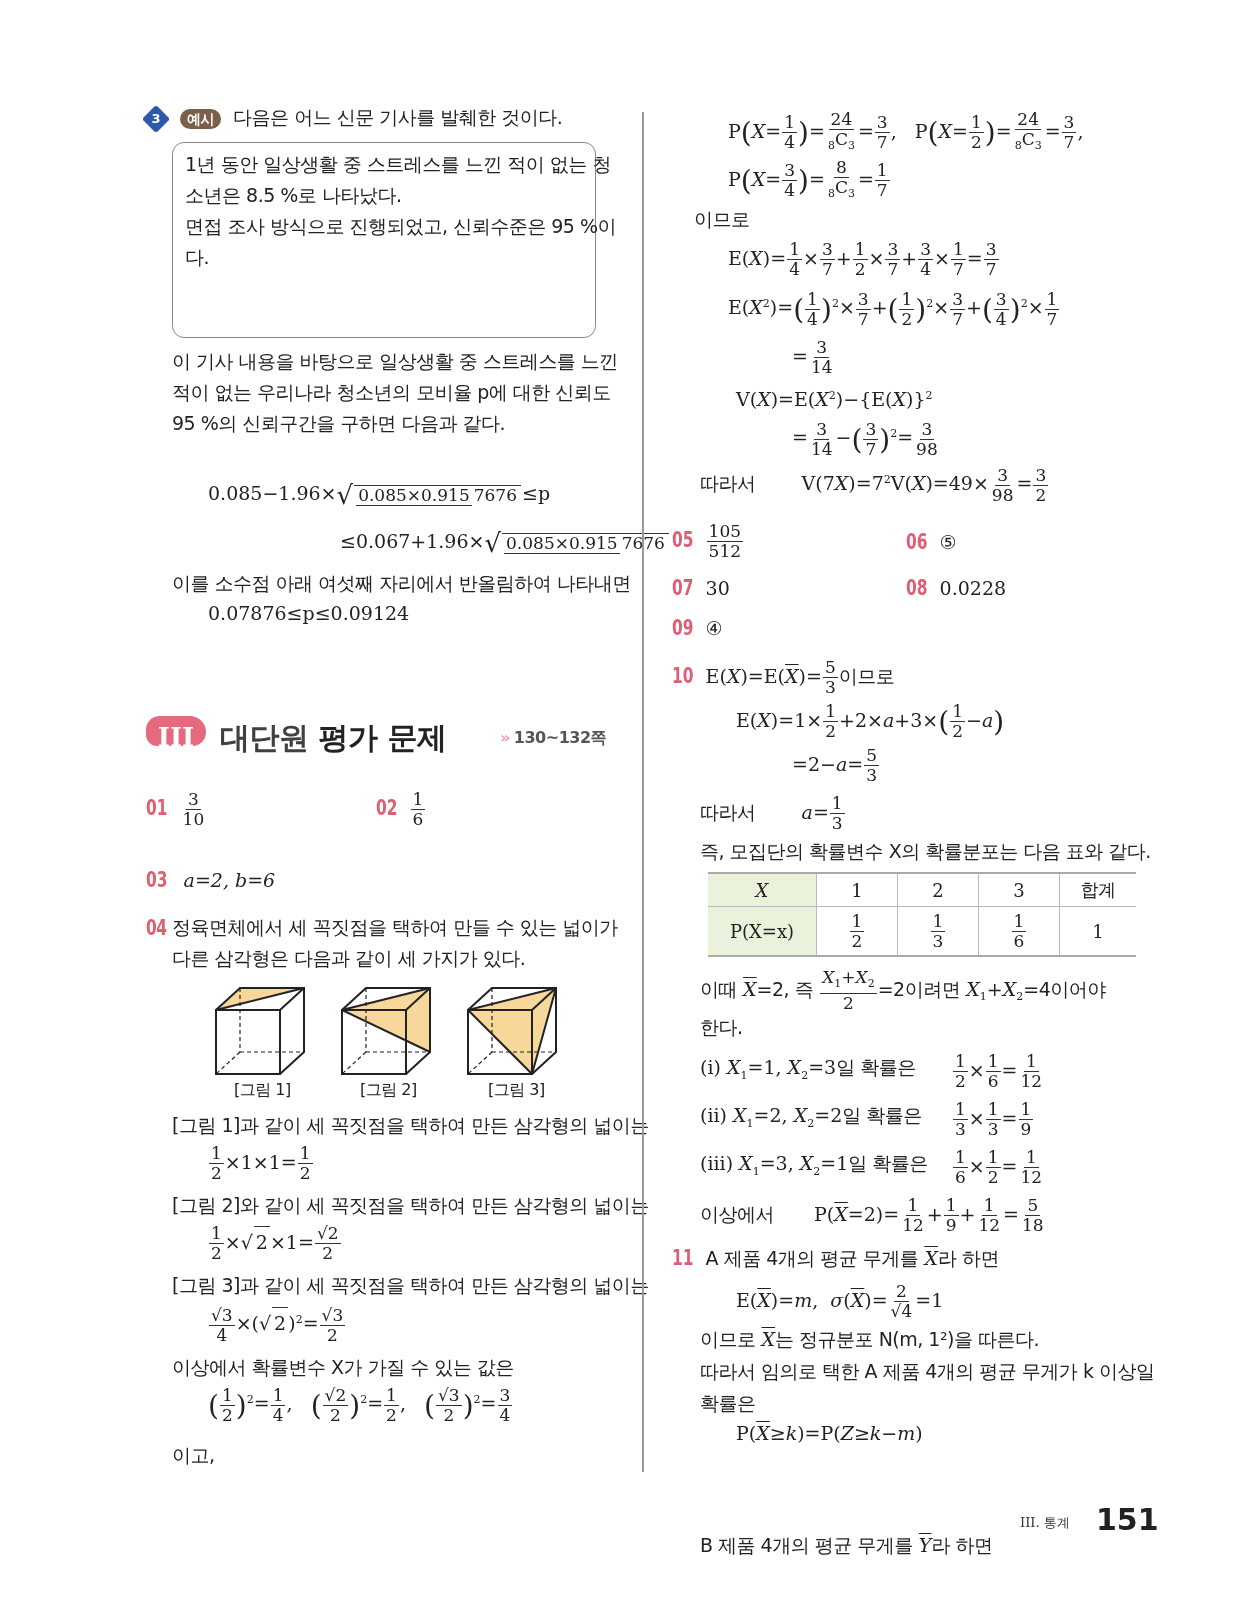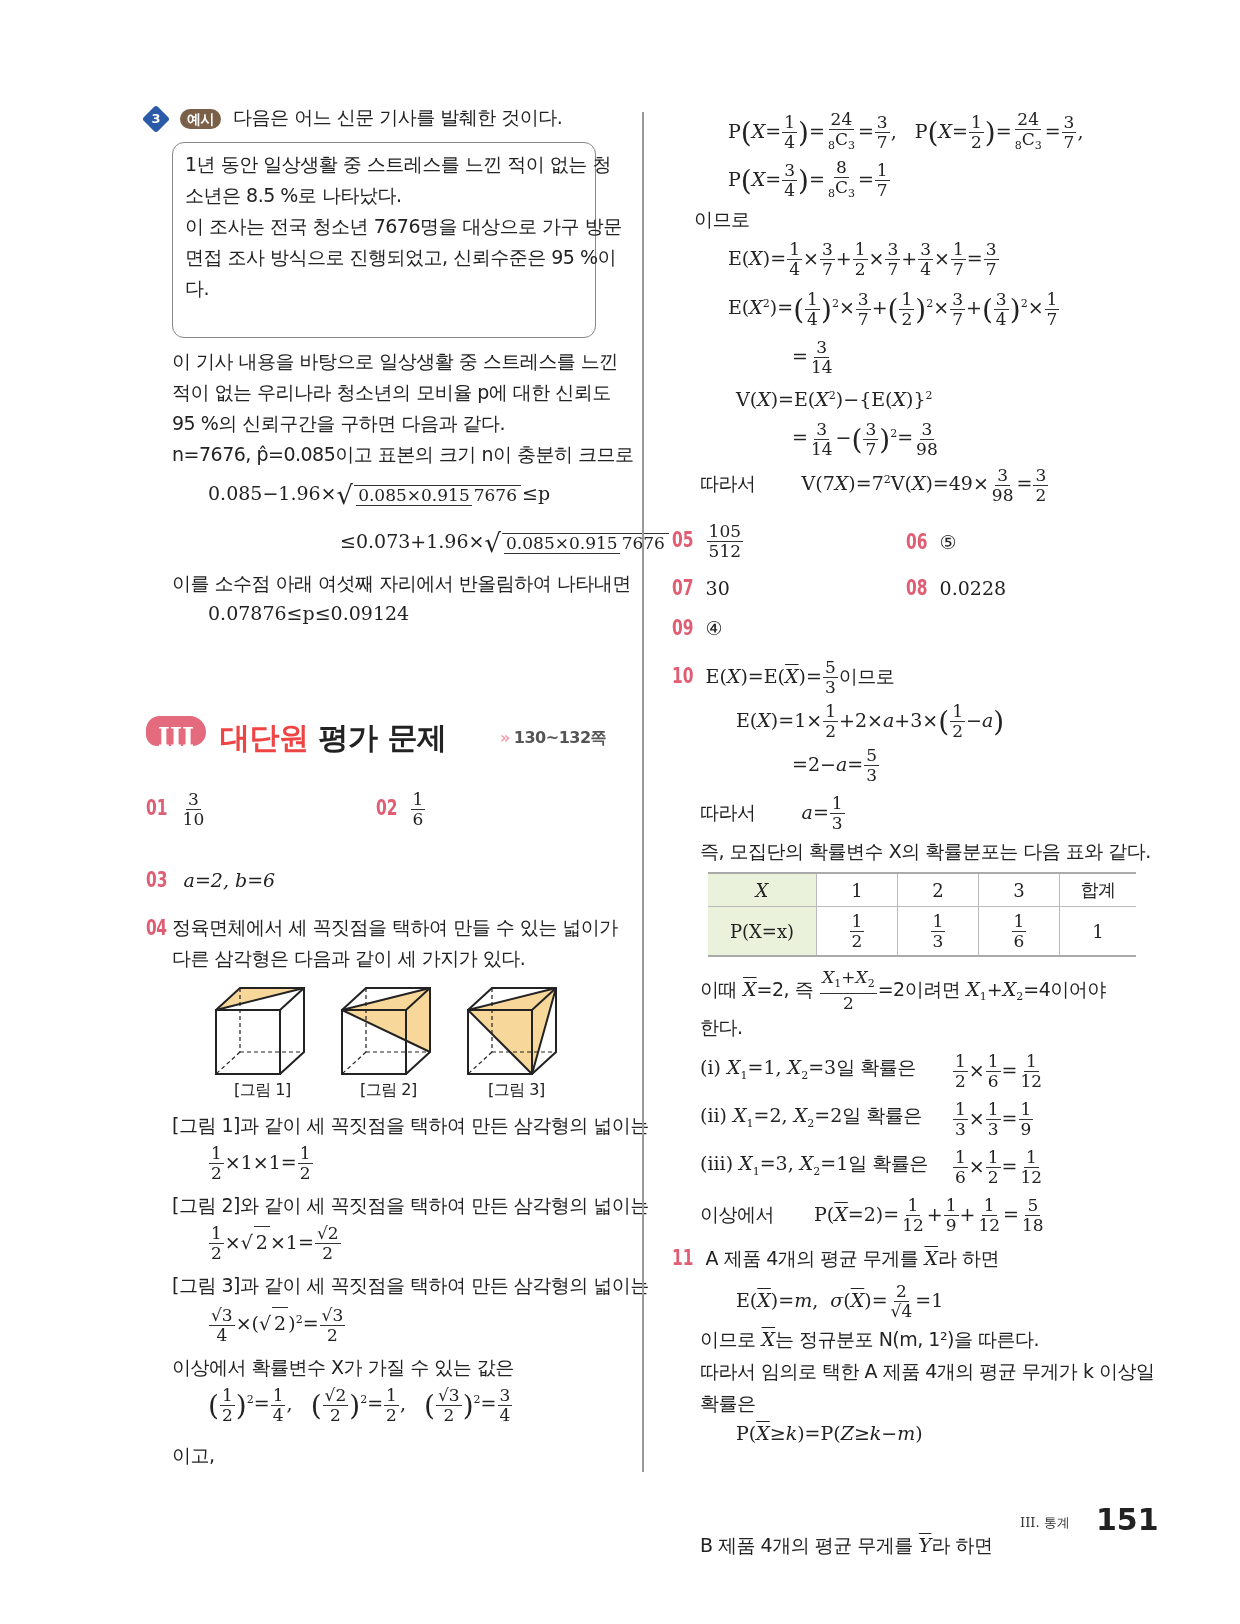--- a/index.html
+++ b/index.html
@@ -34,49 +34,47 @@
     <span style="position:absolute;left:0;top:0;width:20px;height:20px;transform:rotate(-45deg);color:#fff;font-size:13px;line-height:20px;text-align:center;font-family:'DejaVu Sans',sans-serif;font-weight:bold;">3</span>
   </span>
   <span class="kr" style="display:inline-block;background:#7a6048;color:#fff;border-radius:10px;padding:0 7px;font-size:14px;line-height:20px;font-weight:bold;vertical-align:middle;margin-right:6px;">예시</span>
   <span class="kr">다음은 어느 신문 기사를 발췌한 것이다.</span>
 </div>
 
 <div class="abs box" style="left:172px;top:142px;width:422px;height:194px;">
   <div style="padding:6px 0 0 12px;" class="txt kr">
     <div>1년 동안 일상생활 중 스트레스를 느낀 적이 없는 청</div>
     <div>소년은 8.5 %로 나타났다.</div>
-    <div>이 조사는 전국 청소년 7676명을 대상으로 가구 방문</div>
     <div>면접 조사 방식으로 진행되었고, 신뢰수준은 95 %이</div>
     <div>다.</div>
   </div>
 </div>
 
 <div class="abs txt kr" style="left:172px;top:346px;">
   <div>이 기사 내용을 바탕으로 일상생활 중 스트레스를 느낀</div>
   <div>적이 없는 우리나라 청소년의 모비율 p에 대한 신뢰도</div>
   <div>95 %의 신뢰구간을 구하면 다음과 같다.</div>
-  <div>n=7676, p̂=0.085이고 표본의 크기 n이 충분히 크므로</div>
 </div>
 
 <div class="abs txt" style="left:208px;top:478px;">
   <span>0.085−1.96×</span><span style="font-size:26px;vertical-align:middle;">√</span><span class="frac sq"><span class="n">0.085×0.915</span><span class="d">7676</span></span><span>≤p</span>
 </div>
 
 <div class="abs txt" style="left:340px;top:526px;">
-  <span>≤0.073+1.96×</span><span style="font-size:26px;vertical-align:middle;">√</span><span class="frac sq"><span class="n">0.085×0.915</span><span class="d">7676</span></span>
+  <span>≤0.067+1.96×</span><span style="font-size:26px;vertical-align:middle;">√</span><span class="frac sq"><span class="n">0.085×0.915</span><span class="d">7676</span></span>
 </div>
 
 <div class="abs txt kr" style="left:172px;top:568px;">이를 소수점 아래 여섯째 자리에서 반올림하여 나타내면</div>
 <div class="abs txt" style="left:208px;top:598px;">0.07876≤p≤0.09124</div>
 
 <div class="abs" style="left:146px;top:716px;width:60px;height:30px;background:#e46b7e;border-radius:22px 26px 22px 18px;">
   <div style="color:#fff;font-size:26px;font-weight:bold;text-align:center;line-height:42px;font-family:'DejaVu Serif',serif;">III</div>
 </div>
 <div class="abs kr" style="left:220px;top:718px;font-size:30px;font-weight:bold;line-height:40px;">
-  <span style="color:#ef4444;">대단원</span>
+  <span style="color:#404040;">대단원</span>
   <span style="color:#222;">평가 문제</span>
 </div>
 <div class="abs kr" style="left:500px;top:728px;font-size:16px;font-weight:bold;color:#555;">
   <span style="color:#f0a0ad;margin-right:4px;">»</span><span>130~132쪽</span>
 </div>
 
 <div class="abs txt" style="left:146px;top:790px;">
   <span class="num">01</span>
   <span class="frac">
       <span class="n">3</span>

